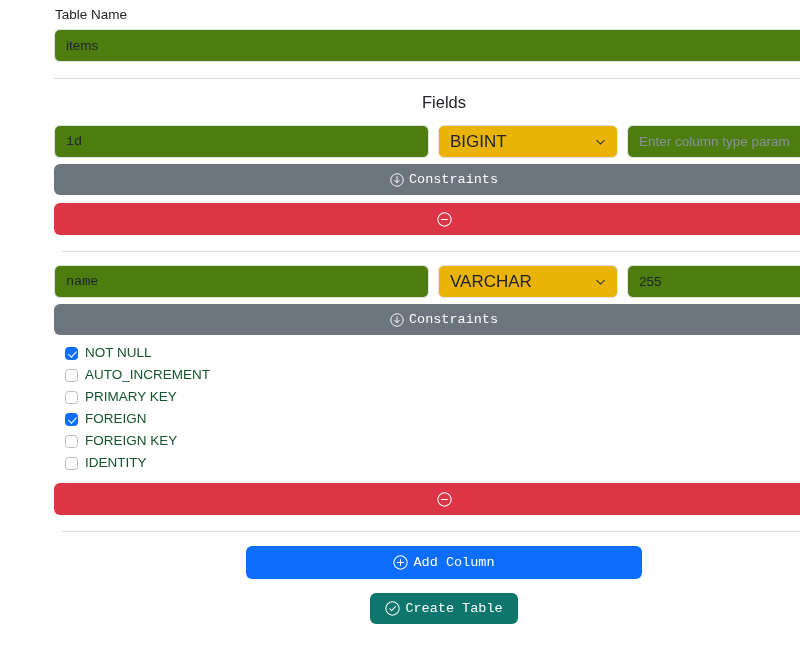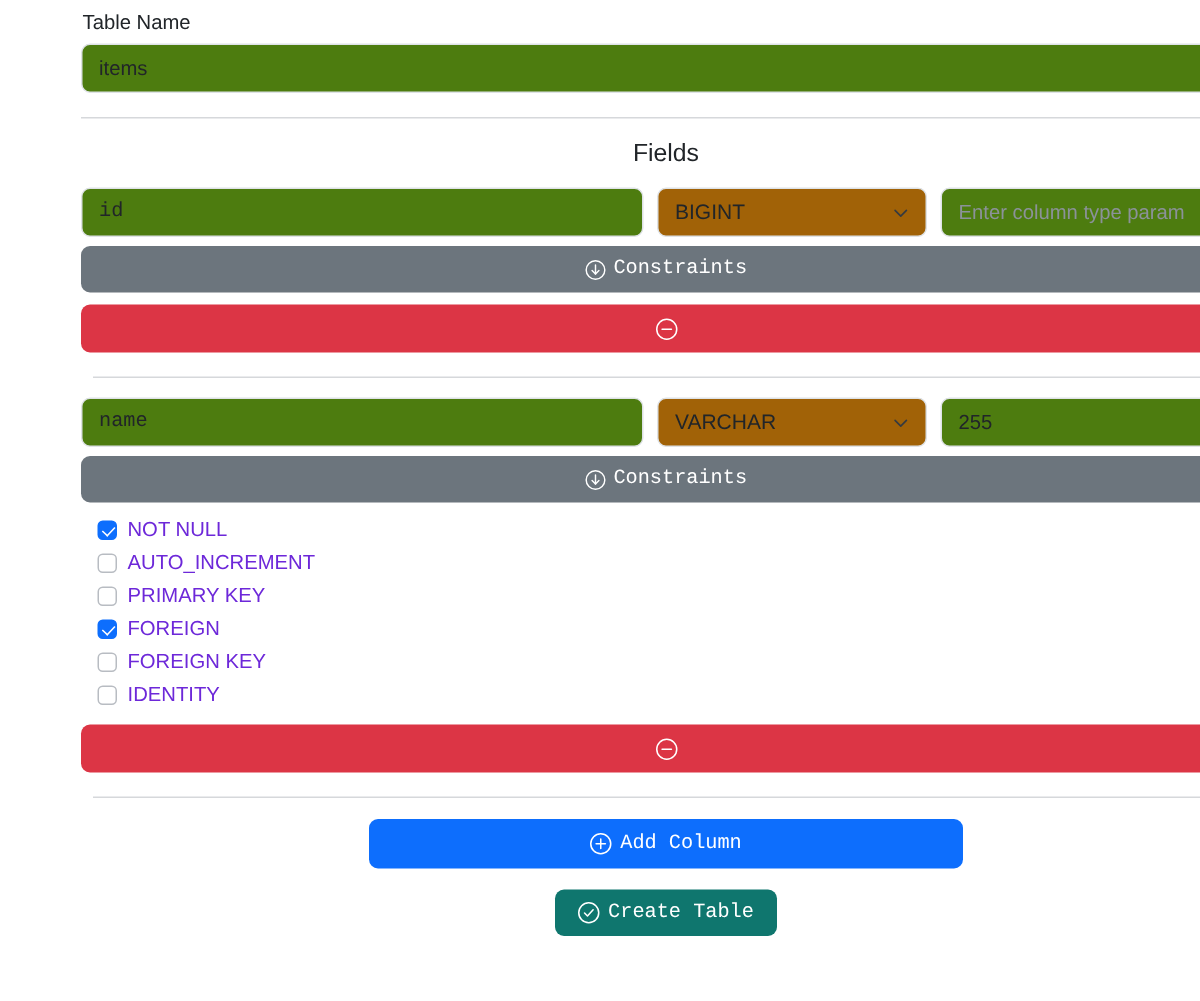--- a/index.html
+++ b/index.html
@@ -77,24 +77,24 @@
     display: flex;
     gap: 9px;
     align-items: stretch;
   }
   .field-name-input { flex: 0 0 375px; font-family: Liberation Mono, monospace; }
   .field-type-select {
     flex: 0 0 180px;
     height: 33px;
     border: 1px solid #dee2e6;
     border-radius: 6px;
-    background: #a16207;
+    background: #eab308;
     padding: 4px 26px 4px 11px;
     font-family: "Liberation Sans", sans-serif;
-    font-size: 14px;
+    font-size: 17px;
     line-height: 23px;
     color: #212529;
     position: relative;
     display: flex;
     align-items: center;
     cursor: pointer;
   }
   .select-caret {
     position: absolute;
     right: 11px;
@@ -163,21 +163,21 @@
     top: 1px;
     width: 3.5px;
     height: 7px;
     border: solid #ffffff;
     border-width: 0 1.7px 1.7px 0;
     transform: rotate(43deg);
   }
   .constraint-label {
     font-size: 13.5px;
     line-height: 18px;
-    color: #6d28d9;
+    color: #14532d;
     cursor: pointer;
   }
 
   
   .actions {
     padding: 0 10px;
     margin-top: 14px;
     display: flex;
     flex-direction: column;
     align-items: center;

